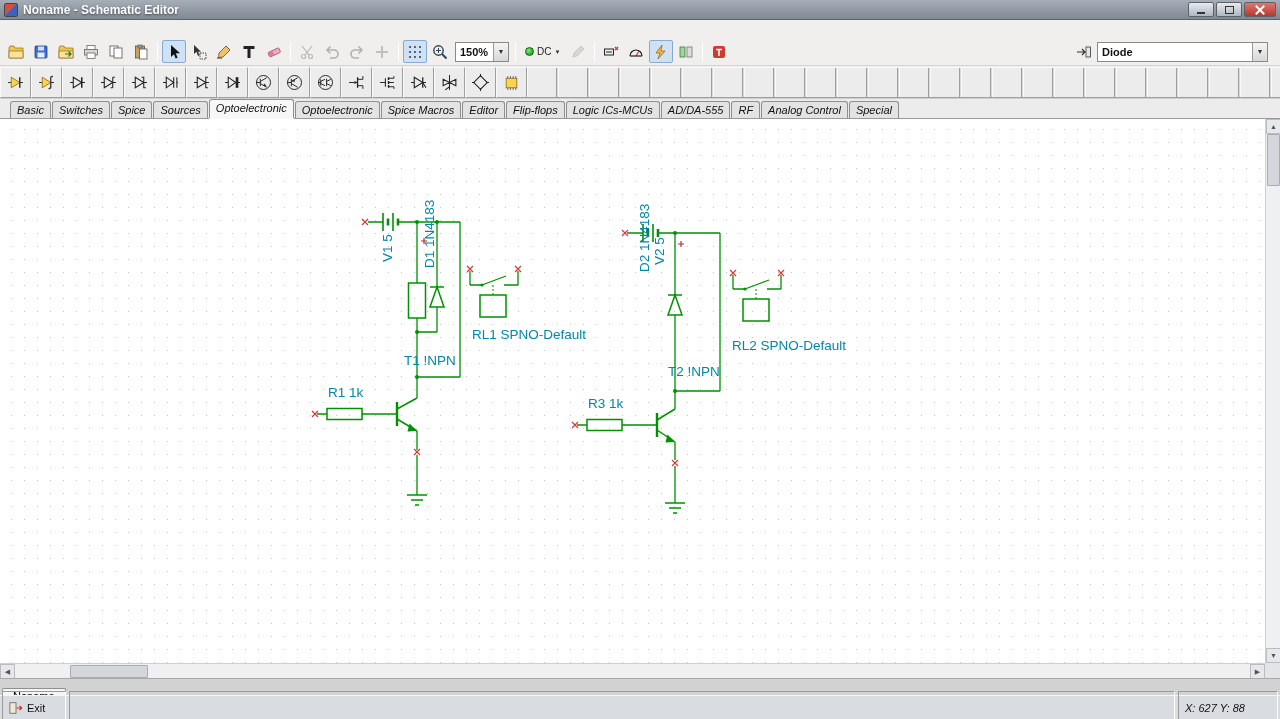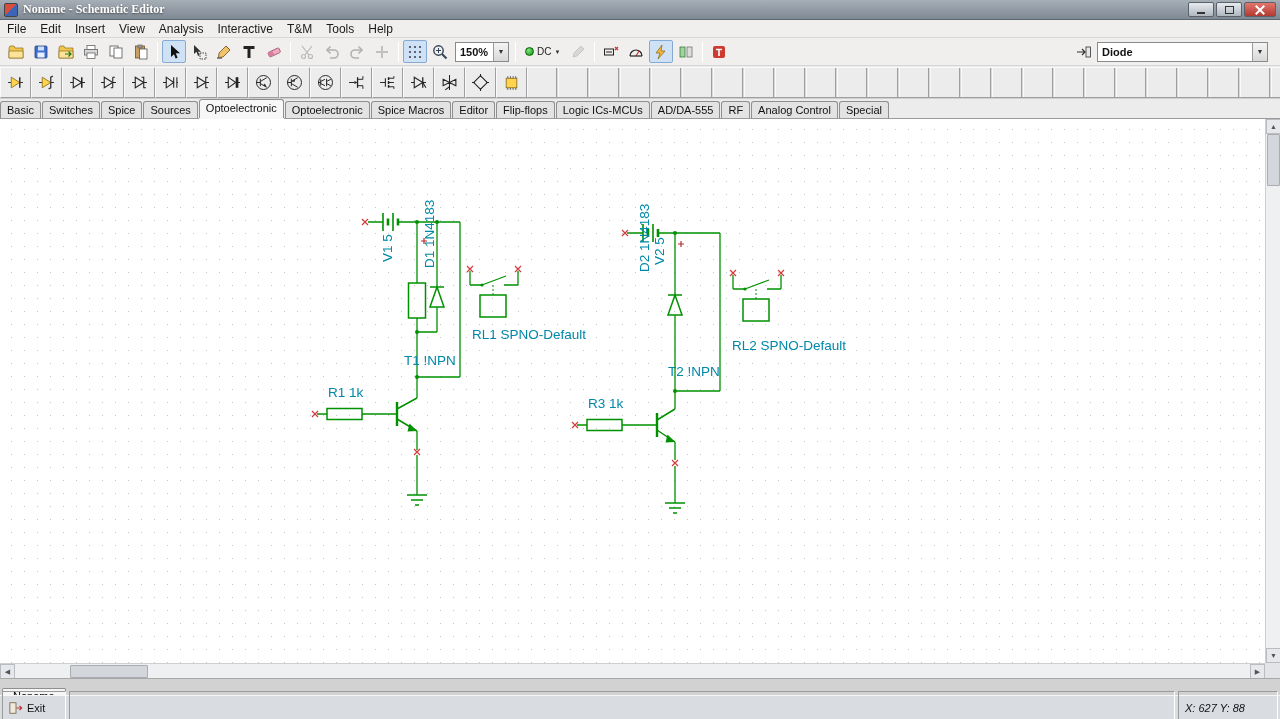--- a/index.html
+++ b/index.html
@@ -3,21 +3,21 @@
 <meta charset="utf-8">
 <style>
   * { box-sizing: border-box; margin: 0; padding: 0; }
   html,body { width:1280px; height:719px; overflow:hidden;
     font-family:"Liberation Sans", sans-serif; background:#e4e4e4; }
   .win { position:relative; width:1280px; height:719px; background:#f0efee; }
 
   
   .titlebar { position:absolute; top:0; left:0; right:0; height:20px;
     background:linear-gradient(#a6aeb6,#7f8994); border-bottom:1px solid #5c6671;
-    display:flex; align-items:center; padding:0 4px;font-family:Liberation Serif, serif; }
+    display:flex; align-items:center; padding:0 4px; }
   .titlebar .title { color:#fff; font-size:12px; font-weight:bold;
     text-shadow:0 1px 2px rgba(0,0,0,.5); margin-left:5px; flex:1; }
   .appicon { width:14px; height:14px; border-radius:2px;
     background:linear-gradient(135deg,#d84d3c 50%,#3c66b5 50%); border:1px solid #444; }
   .winbtn { width:26px; height:15px; margin-left:2px; border:1px solid #5a616b; border-radius:2px;
     background:linear-gradient(#e7ebef,#aeb6bf); display:flex; align-items:center; justify-content:center; position:relative; }
   .winbtn.close { background:linear-gradient(#e4766c,#b13a31); width:32px; }
   .g-min { width:8px; height:2px; background:#333; margin-top:6px; }
   .g-max { width:9px; height:8px; border:1.5px solid #333; }
   .g-x { position:relative; width:10px; height:10px; }
@@ -57,21 +57,21 @@
     background:#ececec; border-bottom:1px solid #cfcfcf; display:flex; align-items:center; }
   .cell { width:31px; height:31px; display:flex; align-items:center; justify-content:center;
     background:#ececec; border:1px solid; border-color:#fafafa #9f9f9f #9f9f9f #fafafa; }
   .cell svg { width:17px; height:17px; }
   .cellfill { flex:1; height:31px;
     background:repeating-linear-gradient(90deg,#fafafa 0 1px,#ececec 1px 29px,#9f9f9f 29px 30px,#d8d8d8 30px 31px);
     border-top:1px solid #fafafa; border-bottom:1px solid #9f9f9f; }
 
   
   .tabbar { position:absolute; top:99px; left:0; right:0; height:20px;
-    background:#ececec; display:flex; align-items:flex-end; padding-left:0; border-bottom:1px solid #9a9a9a; }
+    background:#ececec; display:flex; align-items:flex-end; padding-left:10px; border-bottom:1px solid #9a9a9a;font-style:italic; }
   .tab { font-size:11px; color:#111; padding:2px 6px 2px 6px; margin-right:1px;
     background:#e3e3e3; border:1px solid #8f8f8f; border-bottom:none;
     border-radius:3px 3px 0 0; height:17px; white-space:nowrap; }
   .tab.active { background:#f7f7f7; height:19px; position:relative; z-index:2;
     box-shadow:0 1px 0 #f7f7f7; }
 
   
   .canvas { position:absolute; top:119px; left:0; width:1265px; height:544px; background:#fff;
     background-image:radial-gradient(circle,#c2c6cc 0.9px, transparent 1px);
     background-size:13px 13px; background-position:5px 4px; overflow:hidden; }
@@ -119,31 +119,20 @@
         <span class="g-min"></span>
       </span>
     <span class="winbtn">
         <span class="g-max"></span>
       </span>
     <span class="winbtn close">
         <span class="g-x"></span>
       </span>
   </div>
 
-  <div class="menubar">
-    <span class="menu-item">File</span>
-    <span class="menu-item">Edit</span>
-    <span class="menu-item">Insert</span>
-    <span class="menu-item">View</span>
-    <span class="menu-item">Analysis</span>
-    <span class="menu-item">Interactive</span>
-    <span class="menu-item">T&amp;M</span>
-    <span class="menu-item">Tools</span>
-    <span class="menu-item">Help</span>
-  </div>
 
   <div class="toolbar1">
     <span class="tb">
         <svg viewBox="0 0 16 16">
           <path d="M1 4l1-2h4l1 2h8v10H1z" fill="#f2c64d" stroke="#8a6d1a" stroke-width=".7"></path>
           <path d="M1 7h14v7H1z" fill="#fde29a" stroke="#8a6d1a" stroke-width=".7"></path>
         </svg>
       </span>
     <span class="tb">
         <svg viewBox="0 0 16 16">

